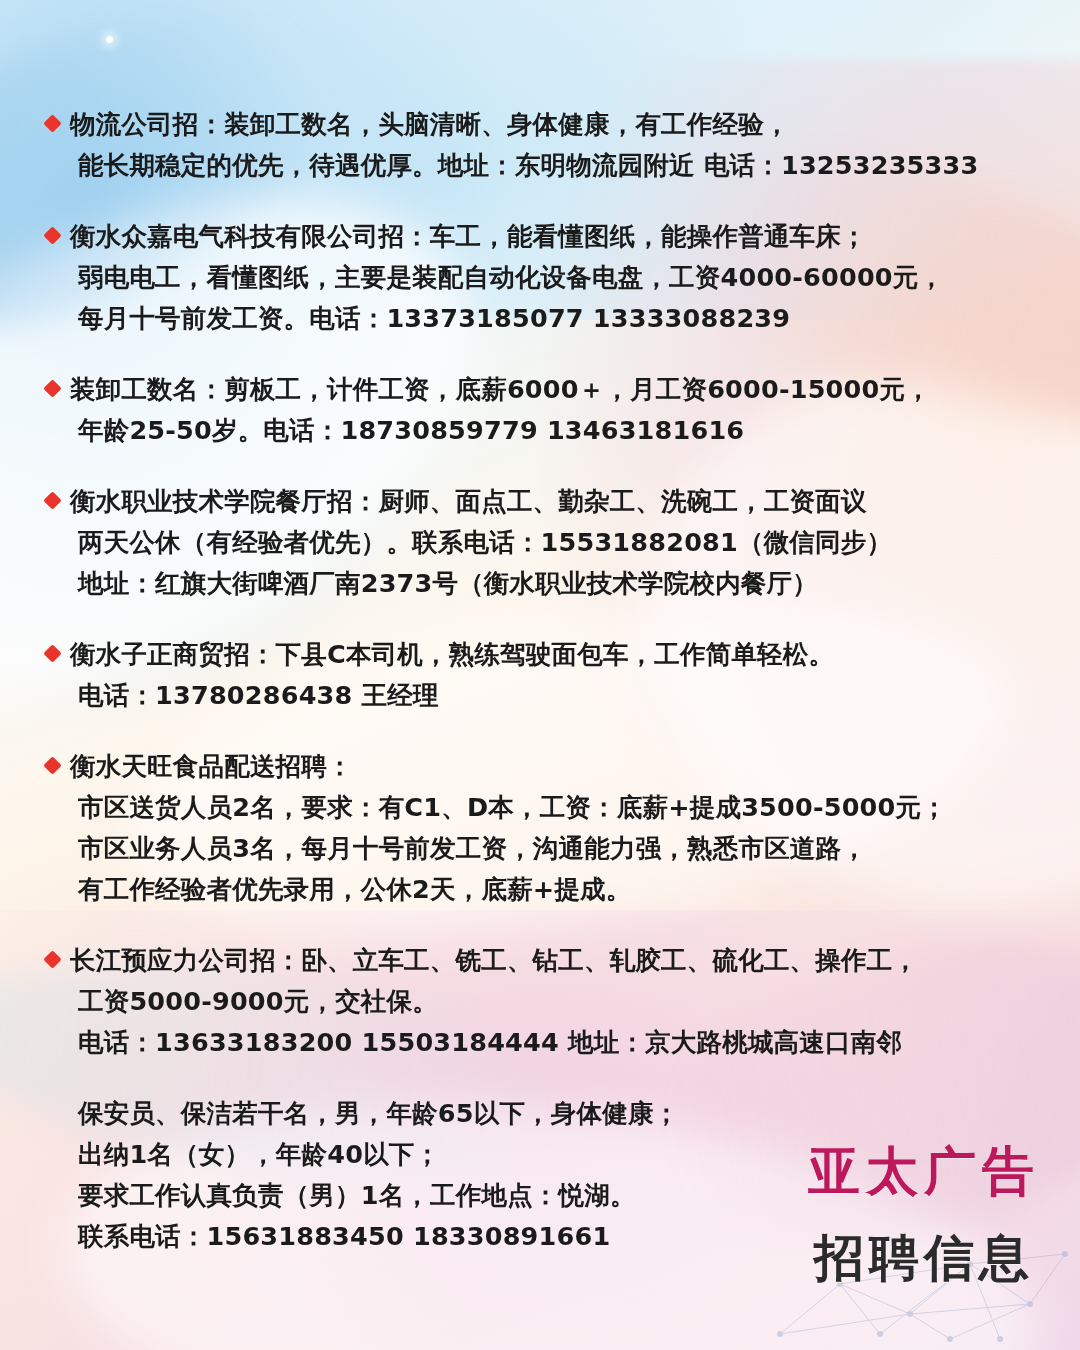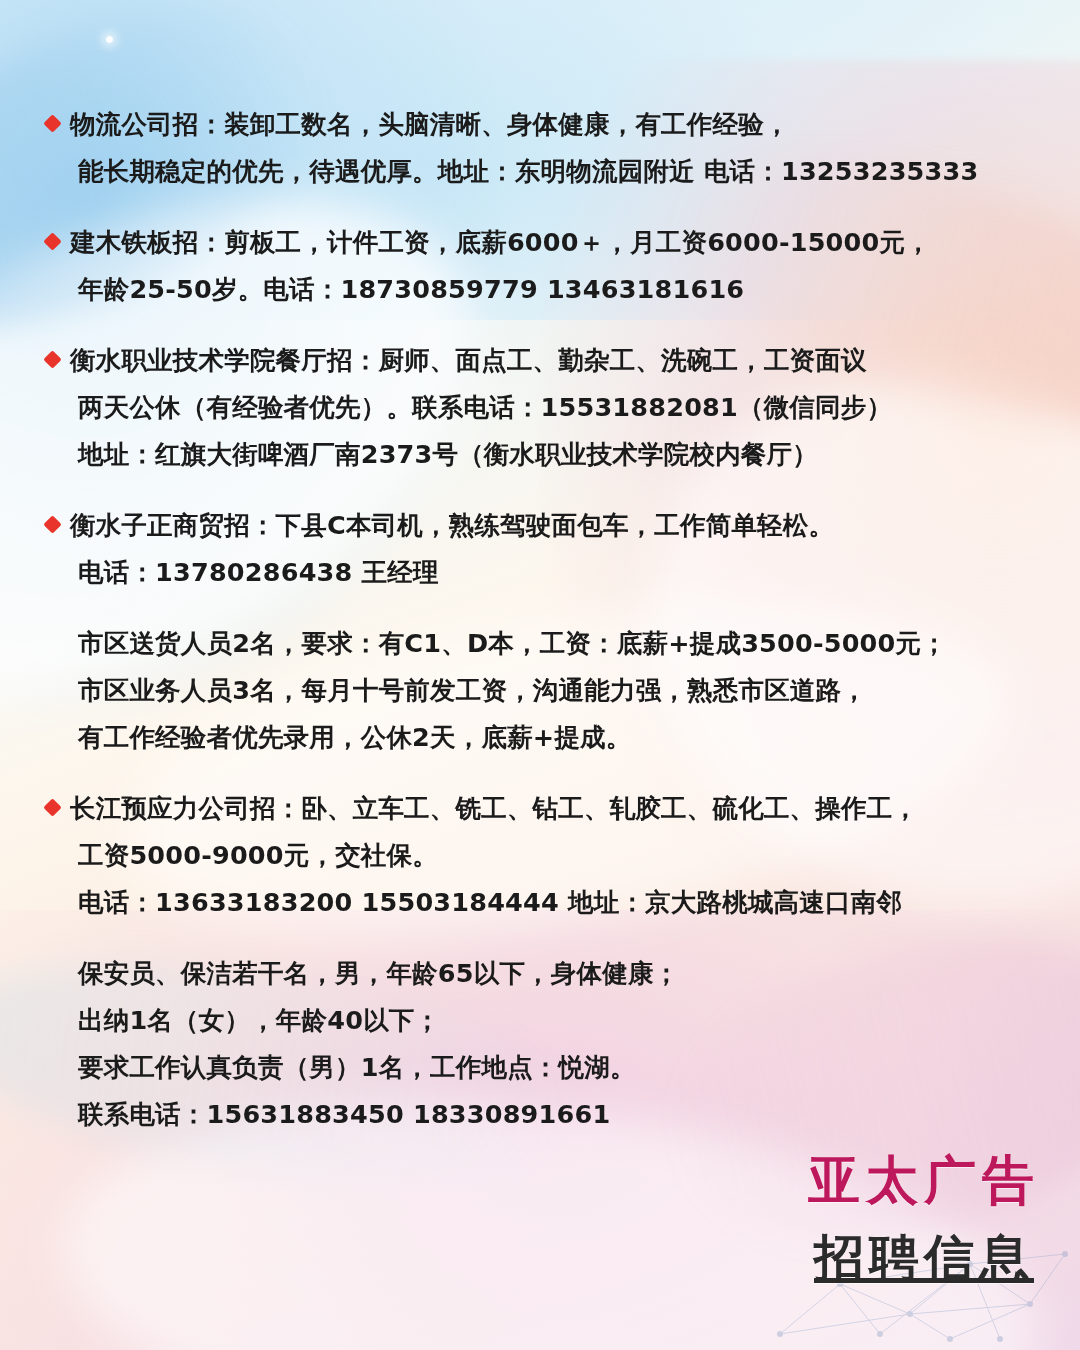--- a/index.html
+++ b/index.html
@@ -132,21 +132,20 @@
     letter-spacing: 0.2px;
     white-space: nowrap;
     font-family: "DejaVu Sans", "Liberation Sans", sans-serif;
     font-weight: 600;
   }
   .ad-line.first {
     padding-left: 26px;
   }
   .ad-line.cont {
     padding-left: 34px;
-    margin-top: 6px;
   }
   .bullet {
     position: absolute;
     left: 2px;
     top: 13px;
     width: 13px;
     height: 13px;
     background: #e8342a;
     transform: rotate(45deg);
     border-radius: 2px;
@@ -163,28 +162,27 @@
   }
   .brand-name {
     font-size: 52px;
     font-weight: 700;
     letter-spacing: 6px;
     line-height: 62px;
     color: #be185d;
     text-shadow: 0 1px 0 rgba(255,255,255,0.6);
   }
   .brand-sub {
-    margin-top: 17px;
+    margin-top: 26px;
     font-size: 50px;
     font-weight: 700;
     letter-spacing: 5px;
     line-height: 60px;
     color: #2b2b2b;
     text-shadow: 0 1px 0 rgba(255,255,255,0.6);
-    text-decoration: underline;
   }
 </style>
 </head>
 <body>
 
 <div class="poster">
 
   <div class="bg-base"></div>
   <div class="bg-wash-top"></div>
   <div class="bg-wash-left"></div>
@@ -227,25 +225,33 @@
     <div class="ads">
 
       <div class="ad">
         <div class="ad-line first">
           <span class="bullet"></span>
           <span>物流公司招：装卸工数名，头脑清晰、身体健康，有工作经验，</span>
         </div>
         <div class="ad-line cont">能长期稳定的优先，待遇优厚。地址：东明物流园附近 电话：13253235333</div>
       </div>
 
-
-      <div class="ad">
-        <div class="ad-line first">
-          <span class="bullet"></span>
-          <span>建木铁板招：剪板工，计件工资，底薪6000＋，月工资6000-15000元，</span>
+      <div class="ad">
+        <div class="ad-line first">
+          <span class="bullet"></span>
+          <span>衡水众嘉电气科技有限公司招：车工，能看懂图纸，能操作普通车床；</span>
+        </div>
+        <div class="ad-line cont">弱电电工，看懂图纸，主要是装配自动化设备电盘，工资4000-60000元，</div>
+        <div class="ad-line cont">每月十号前发工资。电话：13373185077  13333088239</div>
+      </div>
+
+      <div class="ad">
+        <div class="ad-line first">
+          <span class="bullet"></span>
+          <span>装卸工数名：剪板工，计件工资，底薪6000＋，月工资6000-15000元，</span>
         </div>
         <div class="ad-line cont">年龄25-50岁。电话：18730859779  13463181616</div>
       </div>
 
       <div class="ad">
         <div class="ad-line first">
           <span class="bullet"></span>
           <span>衡水职业技术学院餐厅招：厨师、面点工、勤杂工、洗碗工，工资面议</span>
         </div>
         <div class="ad-line cont">两天公休（有经验者优先）。联系电话：15531882081（微信同步）</div>
@@ -254,20 +260,24 @@
 
       <div class="ad">
         <div class="ad-line first">
           <span class="bullet"></span>
           <span>衡水子正商贸招：下县C本司机，熟练驾驶面包车，工作简单轻松。</span>
         </div>
         <div class="ad-line cont">电话：13780286438 王经理</div>
       </div>
 
       <div class="ad">
+        <div class="ad-line first">
+          <span class="bullet"></span>
+          <span>衡水天旺食品配送招聘：</span>
+        </div>
         <div class="ad-line cont">市区送货人员2名，要求：有C1、D本，工资：底薪+提成3500-5000元；</div>
         <div class="ad-line cont">市区业务人员3名，每月十号前发工资，沟通能力强，熟悉市区道路，</div>
         <div class="ad-line cont">有工作经验者优先录用，公休2天，底薪+提成。</div>
       </div>
 
       <div class="ad">
         <div class="ad-line first">
           <span class="bullet"></span>
           <span>长江预应力公司招：卧、立车工、铣工、钻工、轧胶工、硫化工、操作工，</span>
         </div>

